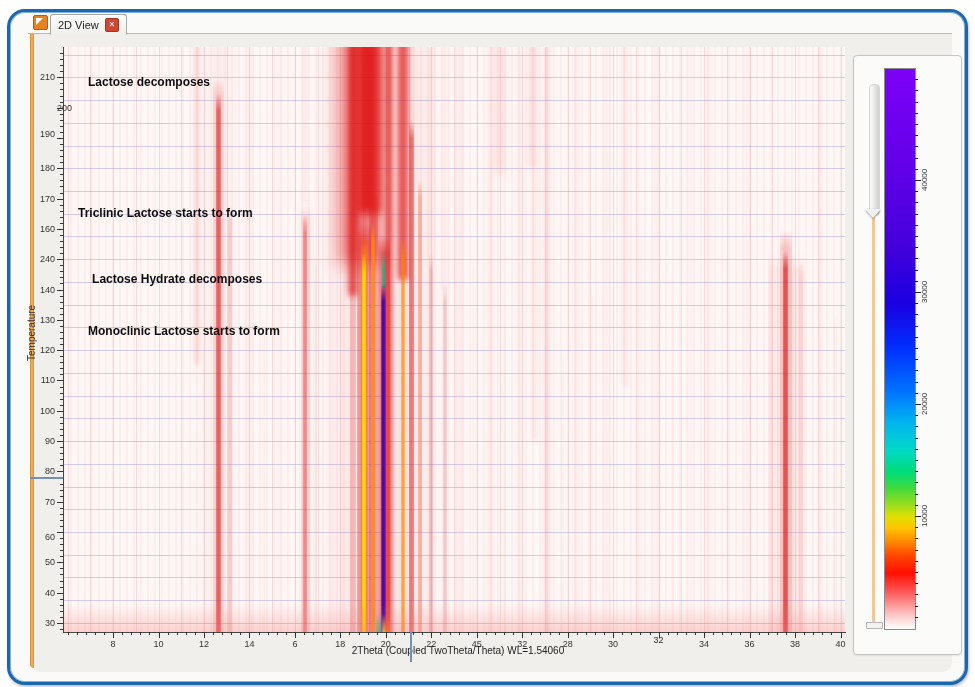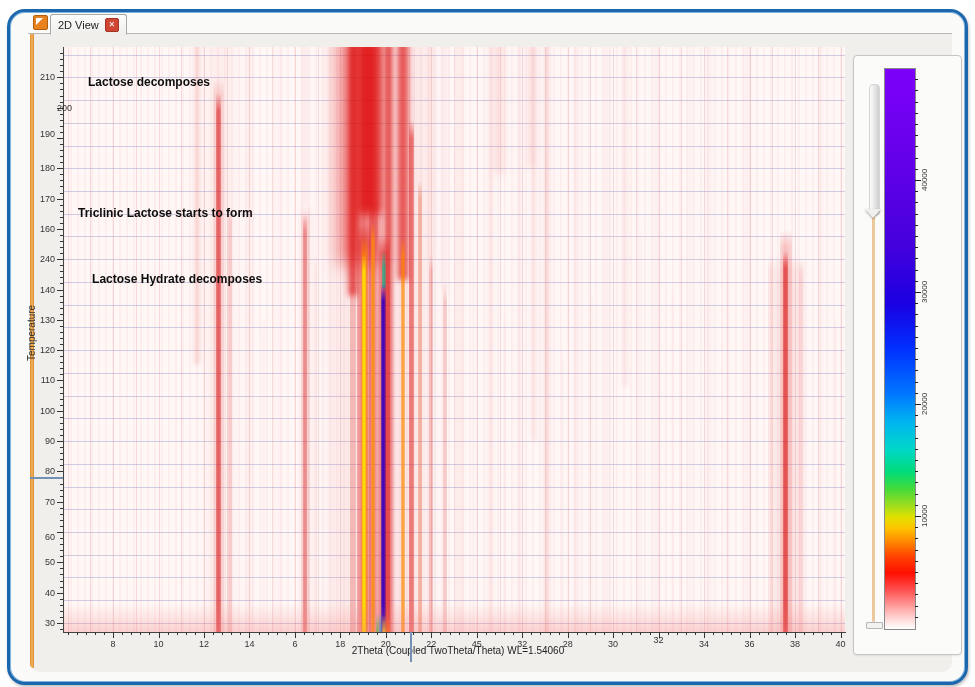--- a/index.html
+++ b/index.html
@@ -193,20 +193,21 @@
       <div class="band" style="left: 716.9px; top: 181.9px; width: 12px; height: 411.1px; background: rgb(234, 92, 92); opacity: 0.38; filter: blur(4px); mask-image: linear-gradient(rgba(0, 0, 0, 0), rgb(0, 0, 0) 18px, rgb(0, 0, 0) 100%);"></div>
       <div class="band" style="left: 720.4px; top: 203.1px; width: 5px; height: 389.9px; background: rgb(218, 21, 21); opacity: 0.85; filter: blur(2px); mask-image: linear-gradient(rgba(0, 0, 0, 0), rgb(0, 0, 0) 18px, rgb(0, 0, 0) 100%);"></div>
       <div class="band" style="left: 312.7px; top: 566.8px; width: 3px; height: 26.2px; background: rgb(32, 200, 64); opacity: 0.9; filter: blur(1px); mask-image: linear-gradient(rgba(0, 0, 0, 0), rgb(0, 0, 0) 18px, rgb(0, 0, 0) 100%);"></div>
       <div class="band" style="left: 316.3px; top: 563.8px; width: 3px; height: 29.2px; background: rgb(0, 160, 240); opacity: 0.85; filter: blur(1px); mask-image: linear-gradient(rgba(0, 0, 0, 0), rgb(0, 0, 0) 18px, rgb(0, 0, 0) 100%);"></div>
       <div class="band" style="left: 319.4px; top: 566.8px; width: 4px; height: 26.2px; background: rgb(255, 216, 0); opacity: 0.92; filter: blur(1px); mask-image: linear-gradient(rgba(0, 0, 0, 0), rgb(0, 0, 0) 18px, rgb(0, 0, 0) 100%);"></div>
       <div class="band" style="left: 323.1px; top: 569.8px; width: 4px; height: 23.2px; background: rgb(255, 128, 0); opacity: 0.88; filter: blur(1px); mask-image: linear-gradient(rgba(0, 0, 0, 0), rgb(0, 0, 0) 18px, rgb(0, 0, 0) 100%);"></div>
       <div class="wash-bottom"></div>
       <div class="anno" style="left: 25px; top: 28.4px;">Lactose decomposes</div>
       <div class="anno" style="left: 15px; top: 158.7px;">Triclinic Lactose starts to form</div>
       <div class="anno" style="left: 29.1px; top: 225.4px;">Lactose Hydrate decomposes</div>
+      <div class="anno" style="left: 25px; top: 276.9px;">Monoclinic Lactose starts to form</div>
     </div>
 
   <div class="axis" style="left:63px;top:47px;width:1px;height:585px;"></div>
   <div class="axis" style="left:63px;top:632px;width:783px;height:1px;"></div>
   <div id="ticks">
       <div class="tick" style="left: 67.5px; top: 632px; width: 1px; height: 3px;"></div>
       <div class="tick" style="left: 76.6px; top: 632px; width: 1px; height: 3px;"></div>
       <div class="tick" style="left: 85.7px; top: 632px; width: 1px; height: 3px;"></div>
       <div class="tick" style="left: 94.8px; top: 632px; width: 1px; height: 3px;"></div>
       <div class="tick" style="left: 103.9px; top: 632px; width: 1px; height: 3px;"></div>

